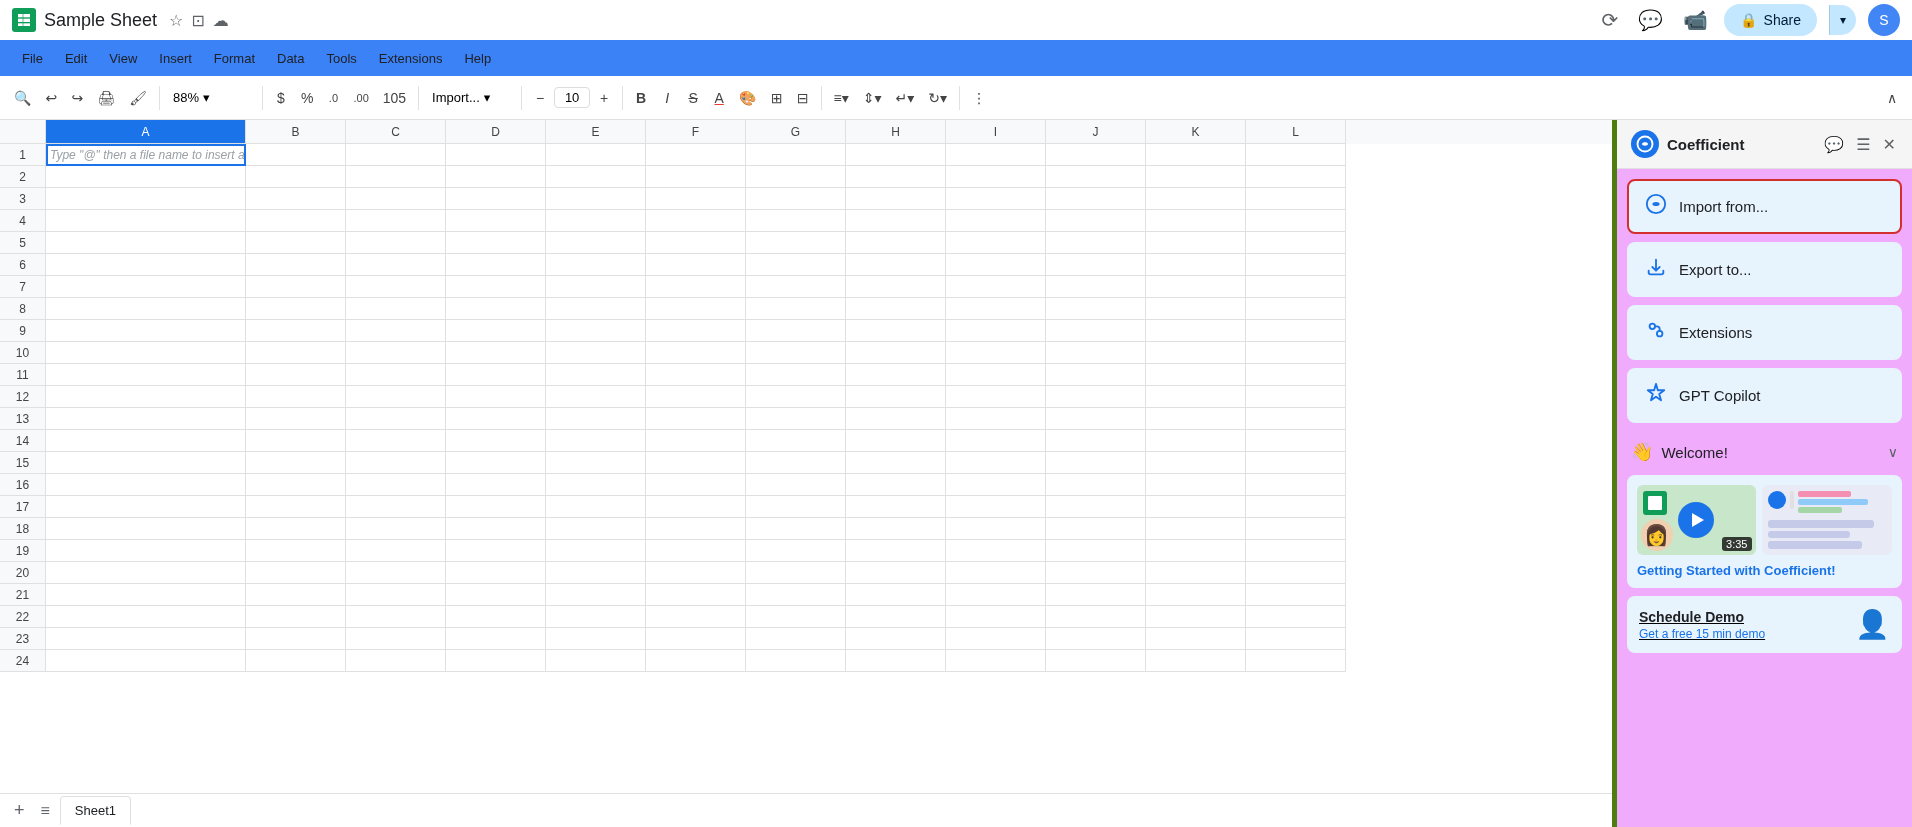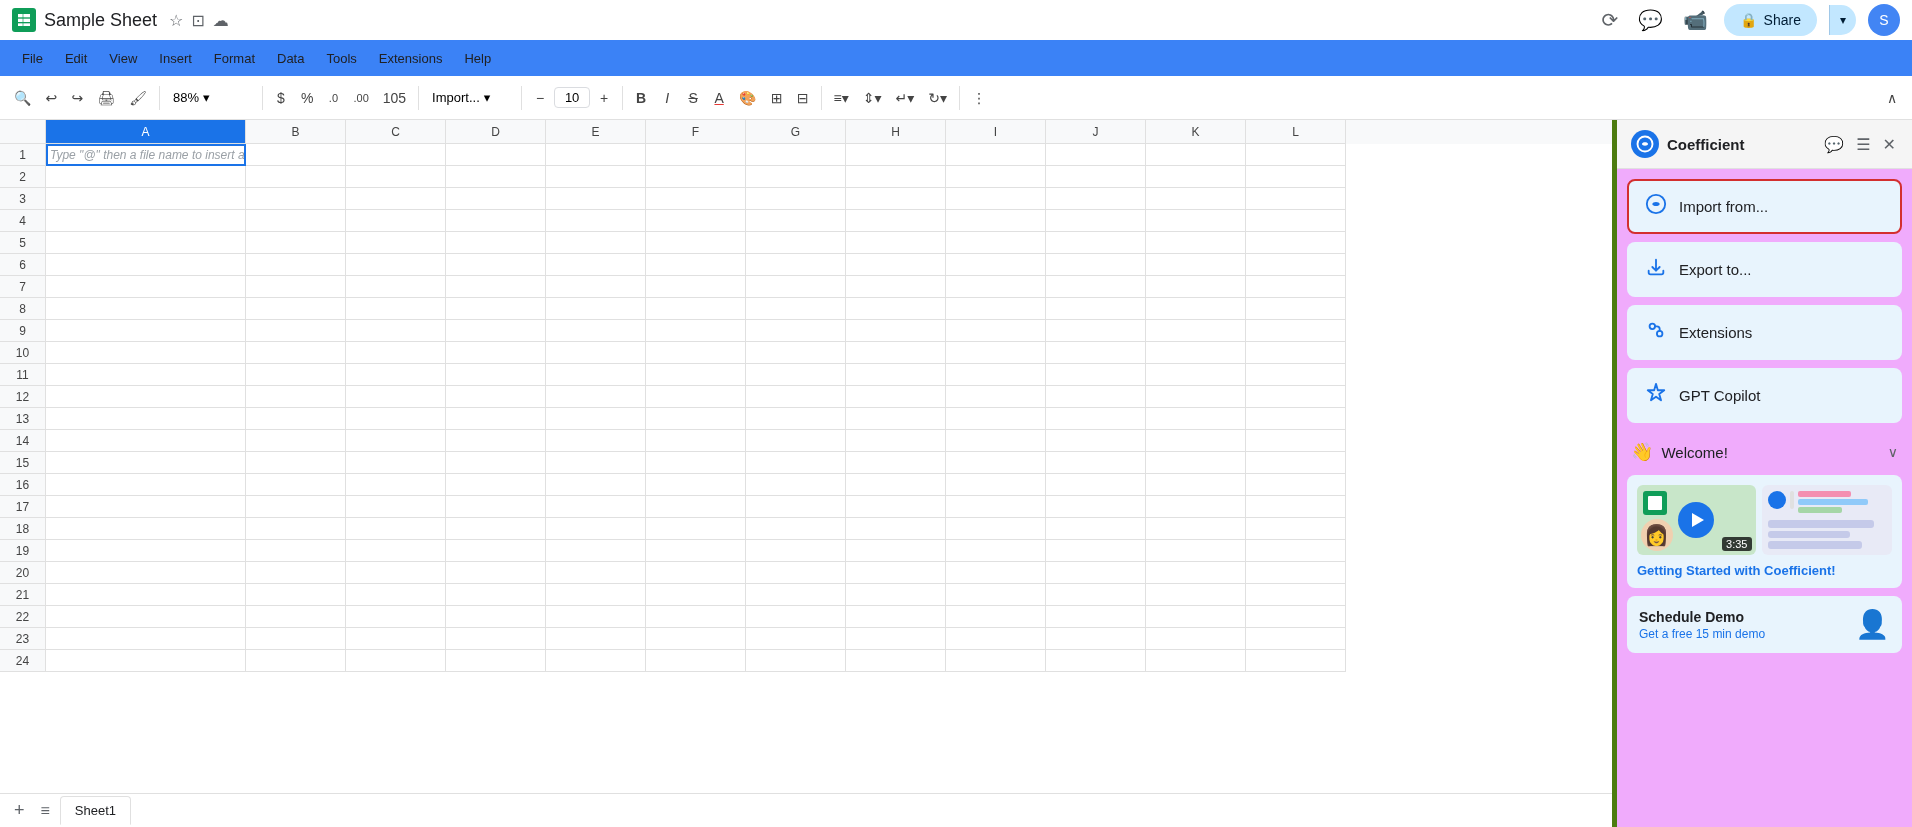--- a/index.html
+++ b/index.html
@@ -102,21 +102,21 @@
     .video-thumb-right { flex: 1; background: #e8eaf6; border-radius: 6px; height: 70px; display: flex; flex-direction: column; gap: 3px; padding: 6px; overflow: hidden; }
     .video-thumb-row { background: #c5cae9; border-radius: 3px; height: 10px; }
     .play-btn { width: 36px; height: 36px; background: #1a73e8; border-radius: 50%; display: flex; align-items: center; justify-content: center; position: absolute; cursor: pointer; }
     .play-btn::after { content: ''; border-left: 12px solid white; border-top: 7px solid transparent; border-bottom: 7px solid transparent; margin-left: 3px; }
     .avatar-small { width: 40px; height: 40px; border-radius: 50%; background: #f0d0b0; overflow: hidden; display: flex; align-items: center; justify-content: center; font-size: 24px; }
     .duration-badge { position: absolute; bottom: 4px; right: 4px; background: rgba(0,0,0,0.75); color: white; font-size: 11px; padding: 1px 4px; border-radius: 3px; }
     .video-title { color: #1a73e8; font-size: 13px; font-weight: 600; margin-top: 8px; cursor: pointer; }
 
     
     .schedule-demo { background: #e8f4fd; border-radius: 8px; padding: 12px; display: flex; align-items: center; gap: 10px; cursor: pointer; }
-    .demo-text { flex: 1; }
+    .demo-text { flex: 1; text-decoration: underline; }
     .demo-title { font-size: 14px; font-weight: 600; color: #202124; }
     .demo-subtitle { font-size: 12px; color: #1a73e8; margin-top: 2px; cursor: pointer; }
     .demo-icon { font-size: 28px; color: #5f6368; }
 
     
     ::-webkit-scrollbar { width: 8px; height: 8px; }
     ::-webkit-scrollbar-track { background: #f1f1f1; }
     ::-webkit-scrollbar-thumb { background: #c0c0c0; border-radius: 4px; }
 
     

